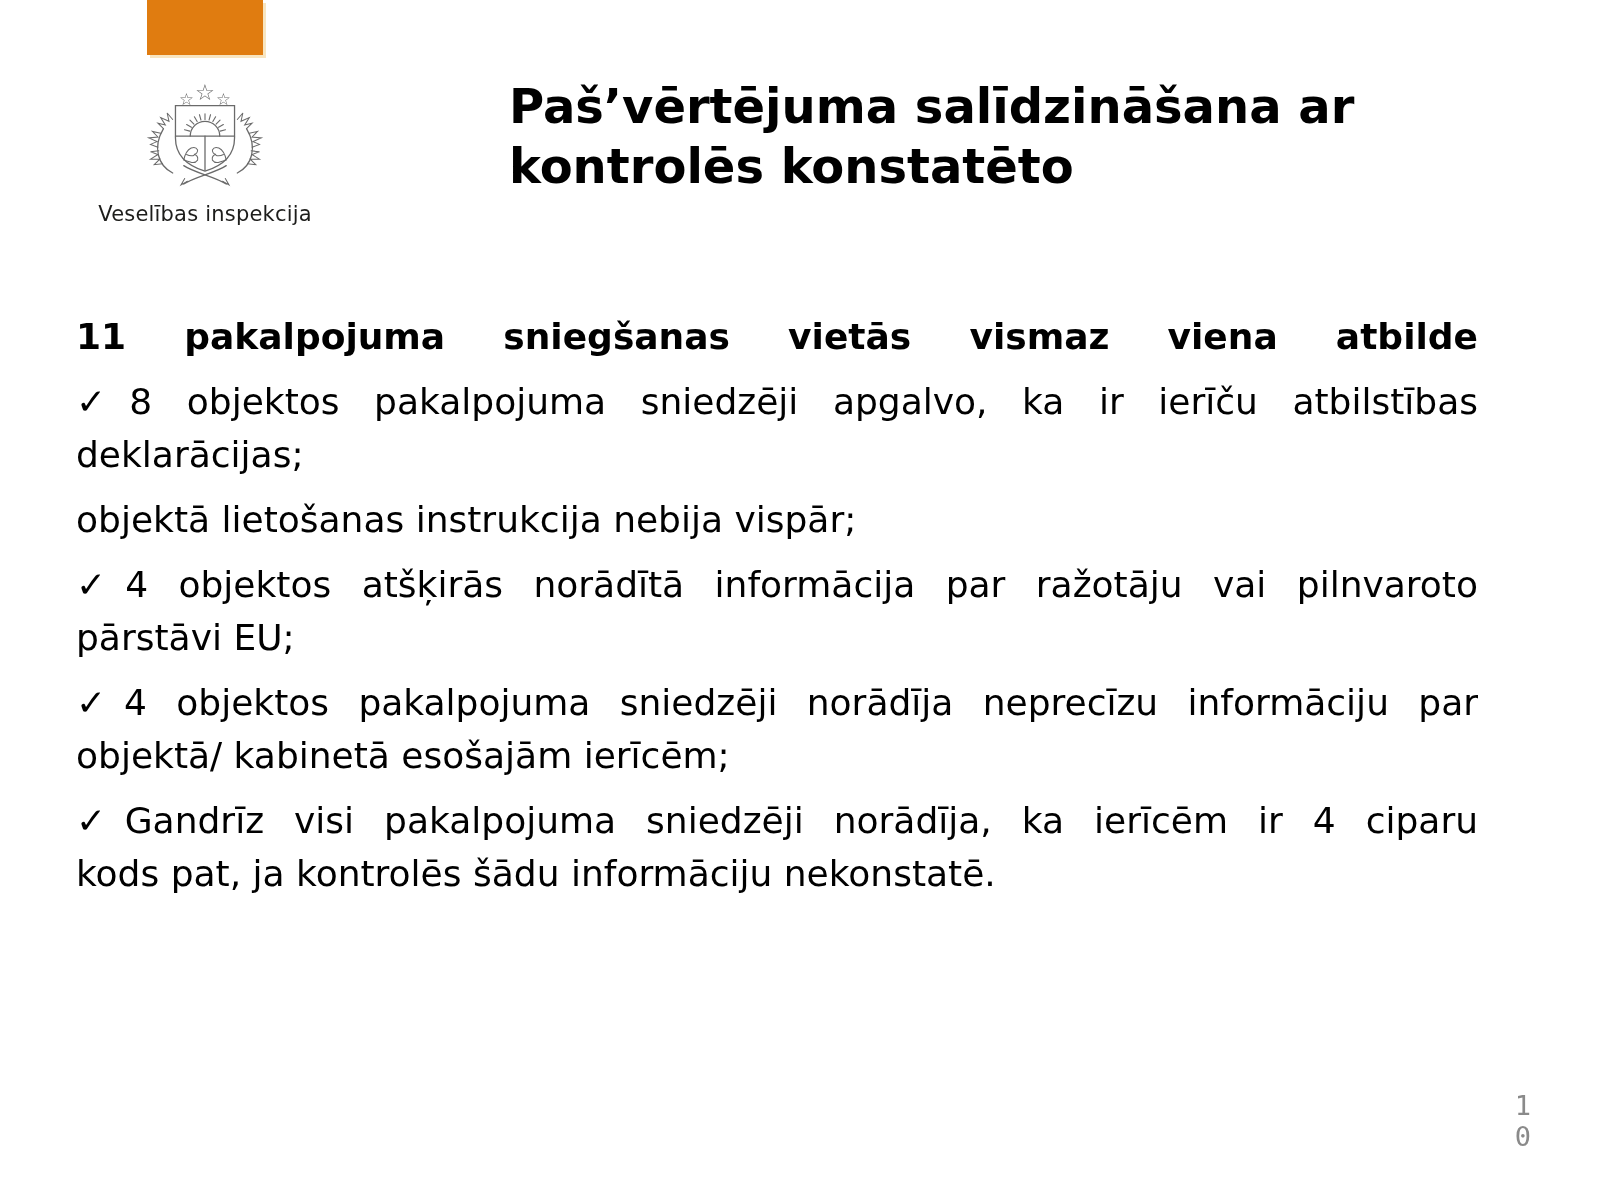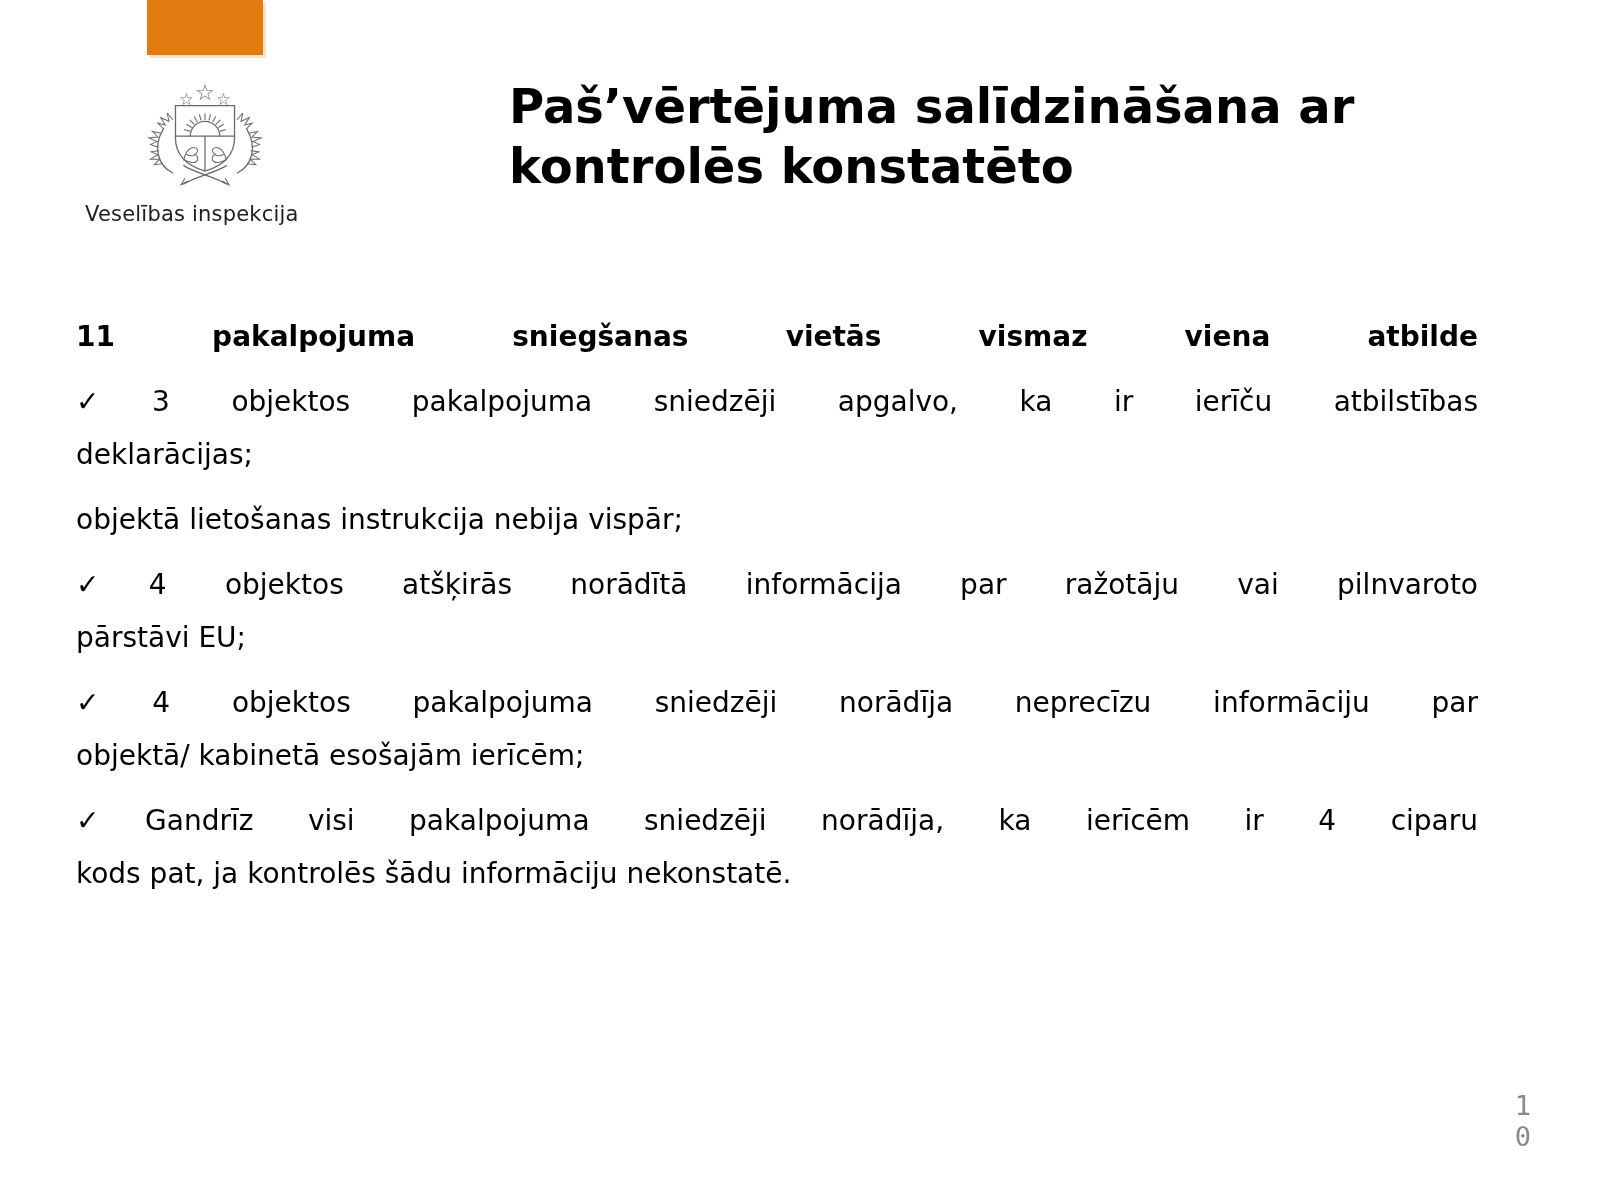--- a/index.html
+++ b/index.html
@@ -15,34 +15,34 @@
   
   .accent-bar {
     position: absolute; left: 147px; top: 0; width: 116px; height: 55px;
     box-shadow: 3px 3px 0 0 #f8e5c0;
   }
   .emblem {
     position: absolute; left: 145px; top: 74px; width: 120px; height: 126px;
   }
   .logo-caption {
     position: absolute; left: 85px; top: 202px; width: 240px;
-    font-size: 21px; color: #1d1d1b;
+    text-align: center; font-size: 21px; color: #1d1d1b;
     letter-spacing: 0.2px;
   }
 
   
   .slide-title {
     position: absolute; left: 461px; top: 76px; width: 930px;
     font-weight: bold; font-size: 48px; line-height: 60px; color: #000; margin-left: 48px;
   }
 
   
   .body-text {
     position: absolute; left: 76px; top: 310px; width: 1402px;
-    font-size: 28px; line-height: 53px; color: #000;
+    font-size: 36px; line-height: 53px; color: #000;
   }
   .para { margin: 0 0 12px 0; }
   .line { height: 53px; overflow: hidden; }
   .line.justify {
     text-align: justify;
     text-align-last: justify;
     -moz-text-align-last: justify;
   }
   .seg.bold { font-weight: bold; }
 
@@ -112,21 +112,21 @@
 <div class="slide-title">
   <div>Paš’vērtējuma salīdzināšana ar</div>
   <div>kontrolēs konstatēto</div>
 </div>
 
 <div class="body-text">
     <div class="para">
       <div class="line justify"><span class="seg bold">11 pakalpojuma sniegšanas vietās vismaz viena atbilde</span></div>
     </div>
     <div class="para">
-      <div class="line justify"><span class="seg">✓3 objektos pakalpojuma sniedzēji apgalvo, ka ir ierīču atbilstības</span></div>
+      <div class="line justify"><span class="seg">✓8 objektos pakalpojuma sniedzēji apgalvo, ka ir ierīču atbilstības</span></div>
       <div class="line"><span class="seg">deklarācijas;</span></div>
     </div>
     <div class="para">
       <div class="line"><span class="seg">objektā lietošanas instrukcija nebija vispār;</span></div>
     </div>
     <div class="para">
       <div class="line justify"><span class="seg">✓4 objektos atšķirās norādītā informācija par ražotāju vai pilnvaroto</span></div>
       <div class="line"><span class="seg">pārstāvi EU;</span></div>
     </div>
     <div class="para">

